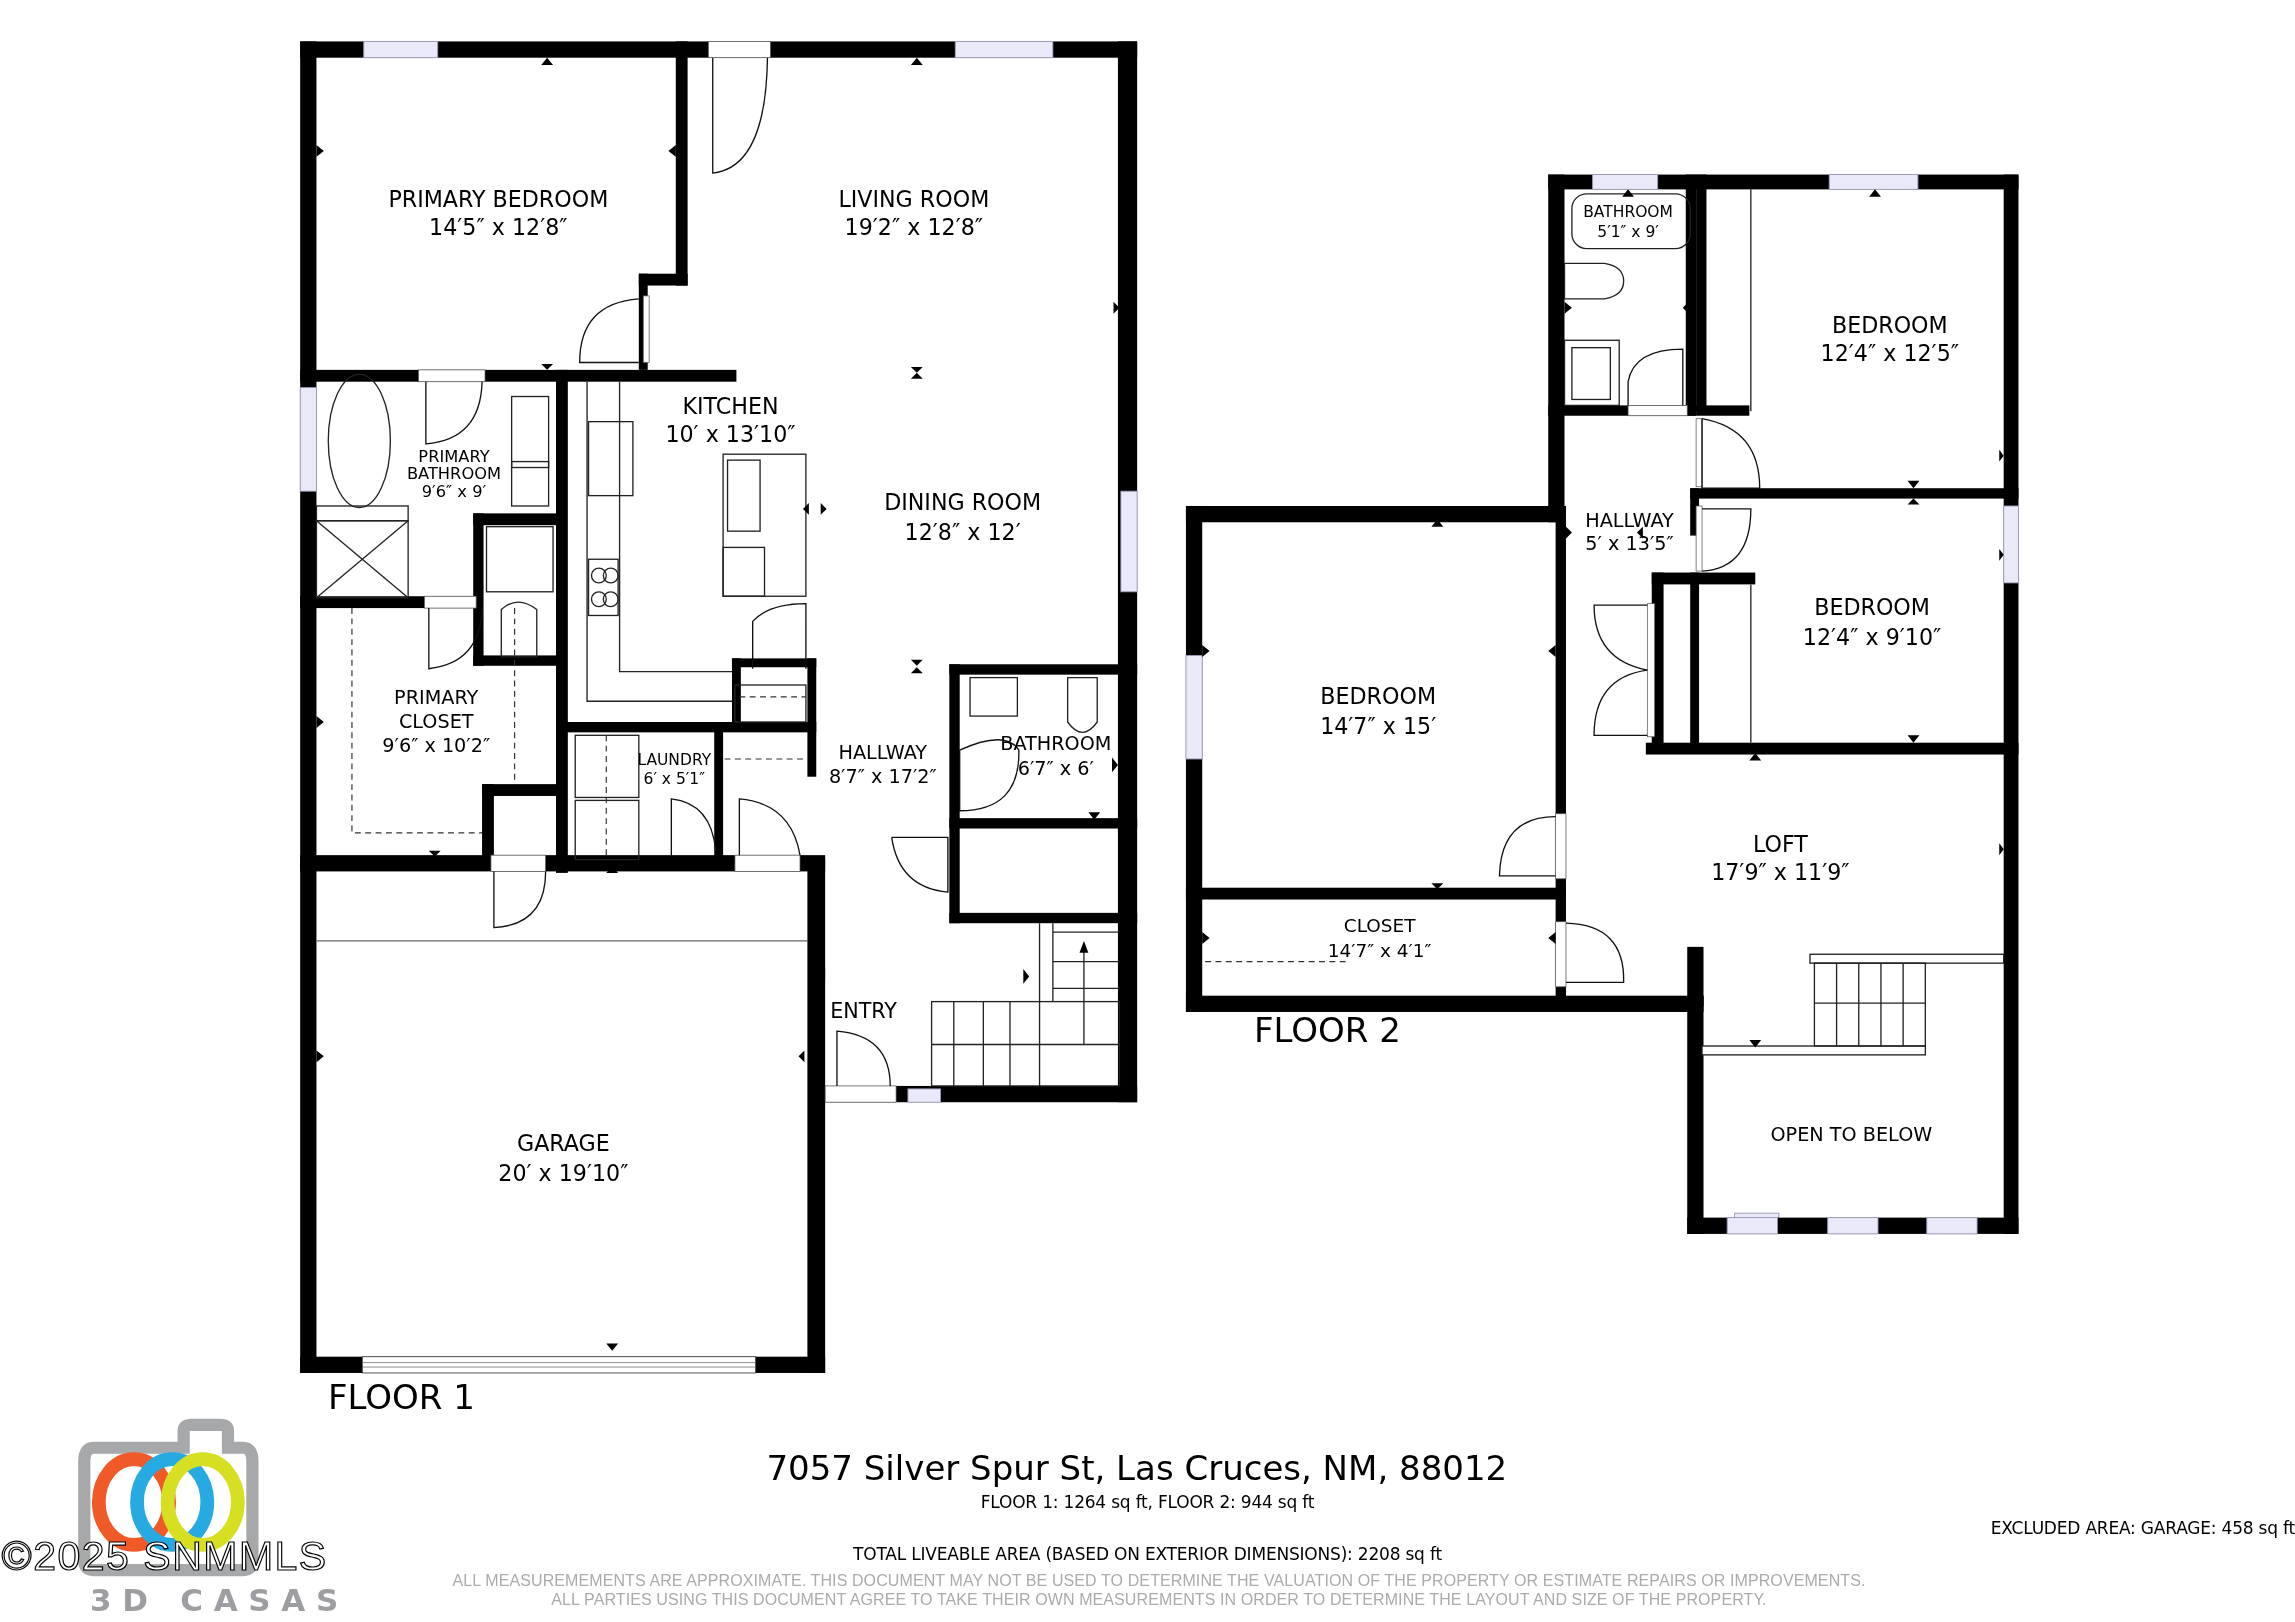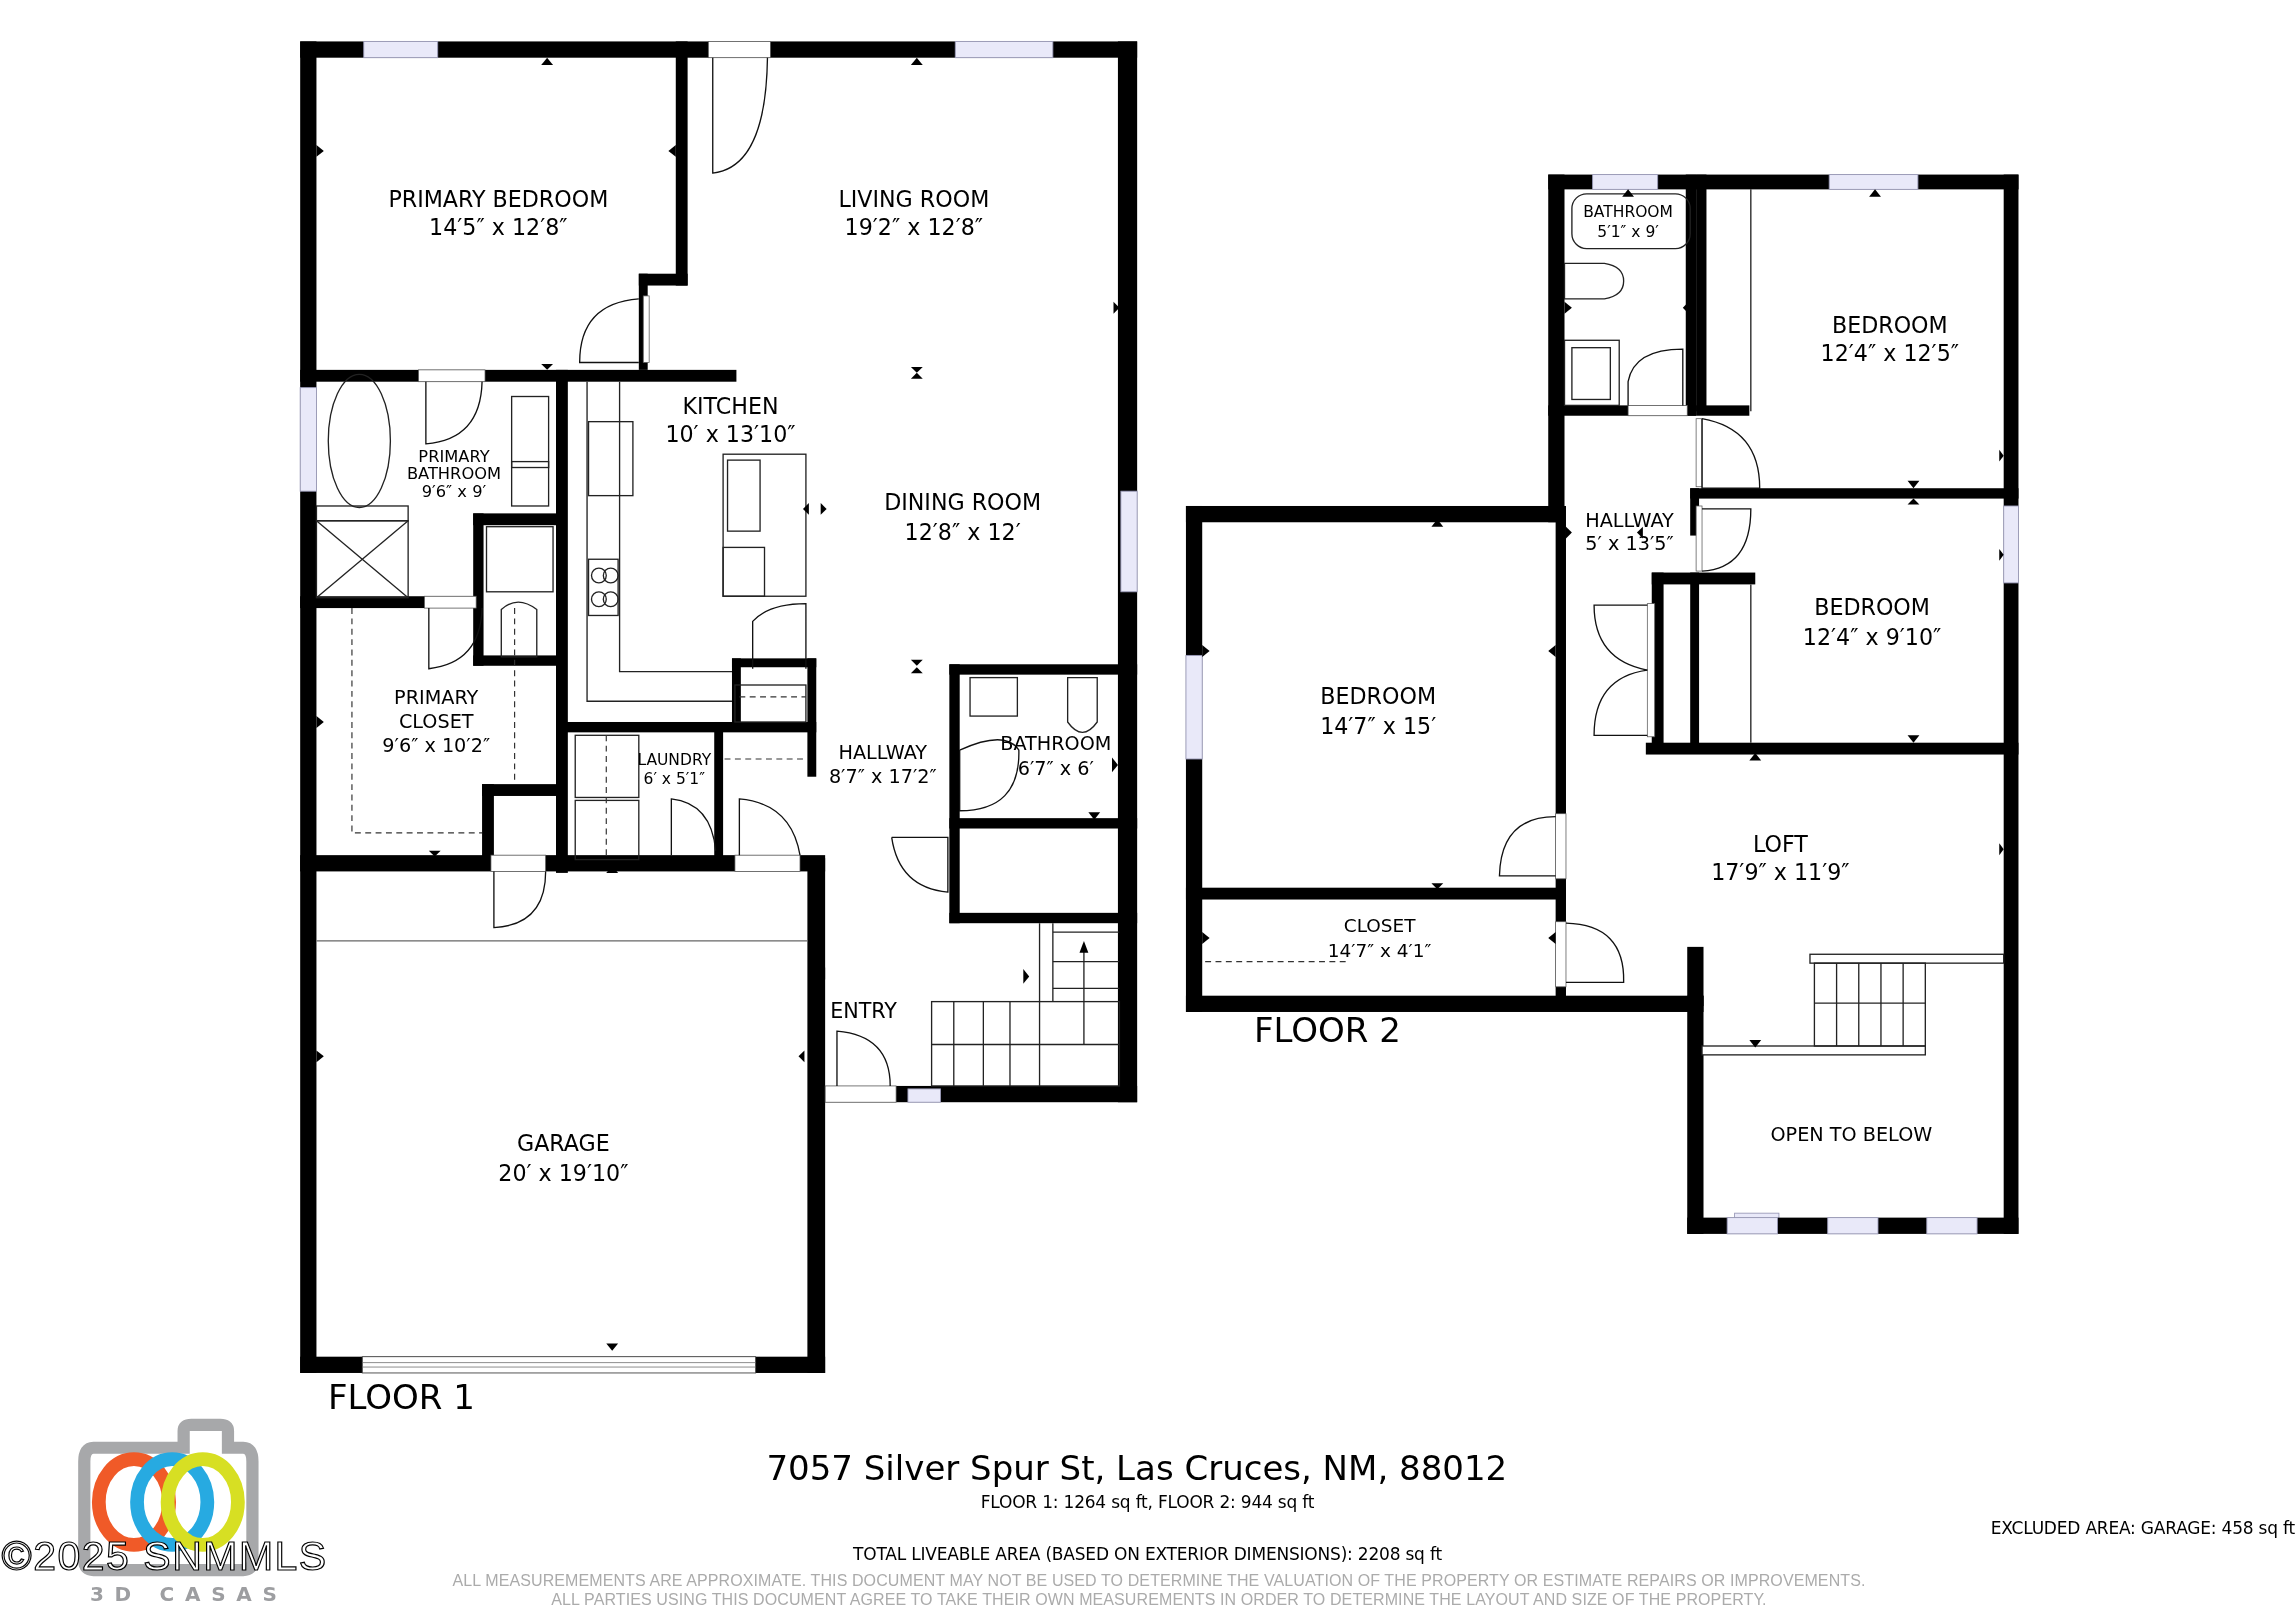--- a/index.html
+++ b/index.html
@@ -14,21 +14,21 @@
   .arc { fill:none; stroke:#111; stroke-width:0.9; }
   .mark { fill:#000; }
   .rlabel { font-family:"DejaVu Sans", sans-serif; fill:#000; text-anchor:middle; }
   .floor-label { position:absolute; font-family:"DejaVu Sans", sans-serif; color:#000; }
   .footer { position:absolute; left:0; width:2295px; text-align:center; color:#000; }
   .addr { top:1448px; font-family:"DejaVu Sans", sans-serif; font-size:34px; left:-10.7px; }
   .stat { font-family:"DejaVu Sans", sans-serif; font-size:17px; letter-spacing:-0.2px; }
   .disc { font-family:"Liberation Sans", sans-serif; font-size:16px; color:#ababab; letter-spacing:0.1px; }
   .logo { position:absolute; left:0; top:1408px; width:352px; height:214px; }
   .copyright { position:absolute; left:1.5px; top:1533px; font-family:Liberation Sans, sans-serif; font-size:41px; color:#fff; -webkit-text-stroke:1.2px #000; letter-spacing:1.5px; }
-  .brand { position:absolute; left:90px; top:1582px; font-family:"DejaVu Sans", sans-serif; font-weight:bold; font-size:20px; letter-spacing:10.7px; color:#9d9ea1; }
+  .brand { position:absolute; left:90px; top:1582px; font-family:"DejaVu Sans", sans-serif; font-weight:bold; font-size:31px; letter-spacing:10.7px; color:#9d9ea1; }
 </style>
 </head>
 <body>
 
 <svg id="plan" viewBox="0 0 1552 1097" preserveAspectRatio="none" xmlns="http://www.w3.org/2000/svg">
 
   <g>
 
     <rect class="wall" x="203" y="28" width="11" height="900"></rect>
     <rect class="wall" x="203" y="28" width="566" height="11"></rect>

